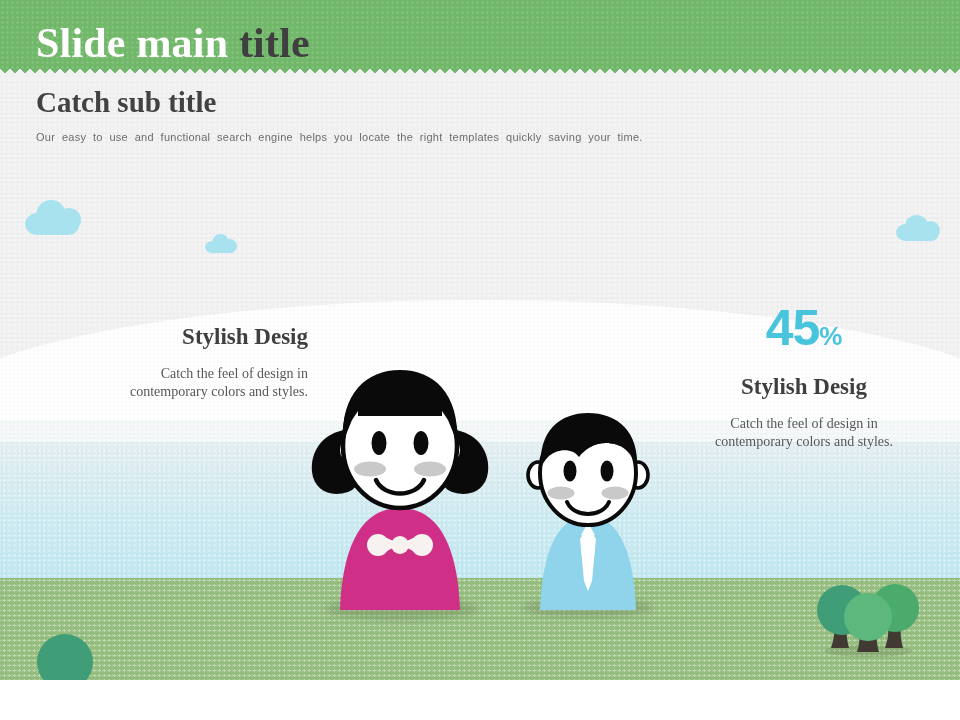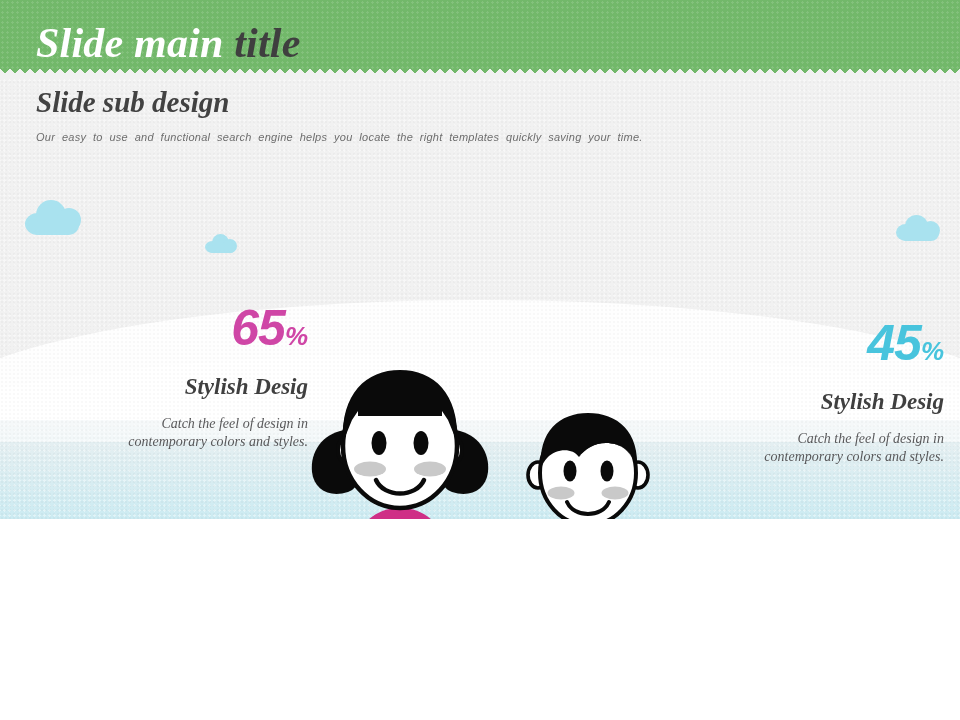--- a/index.html
+++ b/index.html
@@ -8,24 +8,23 @@
     padding: 0;
     background: #ffffff;
   }
   body {
     font-family: "Liberation Sans", sans-serif;
   }
 
   #slide {
     position: relative;
     width: 960px;
-    height: 519px;
+    height: 680px;
     overflow: hidden;
     background: #f2f2f2;
-    font-style: italic;
   }
 
   
   .bg-paper {
     position: absolute;
     left: 0; top: 0;
     width: 960px; height: 720px;
     background: #f1f1f1;
   }
   
@@ -202,21 +201,21 @@
     margin-top: 22px;
   }
   .stat .caption {
     font-family: "Liberation Serif", "DejaVu Serif", serif;
     font-size: 14px;
     color: #58585a;
     line-height: 1.28;
     margin-top: 17px;
   }
   .stat-left  { left: 40px;  top: 303px; width: 268px; text-align: right; }
-  .stat-right { left: 664px; top: 303px; width: 280px; text-align: right; margin-top: 15px;  }
+  .stat-right { left: 664px; top: 303px; width: 280px; text-align: center;  }
 
   
   .figure { position: absolute; }
   .shadow-ellipse {
     position: absolute;
     background: rgba(90,110,70,.26);
     border-radius: 50%;
     filter: blur(3px);
   }
 
@@ -261,27 +260,24 @@
 
   <div class="header-band"></div>
   <div class="header-band-noise"></div>
   <div class="header-zigzag"></div>
 
   <div class="main-title">
     <span class="t-light">Slide main</span>
     <span class="t-dark">title</span>
   </div>
 
-  <div class="sub-title">Slide sub design</div>
+  <div class="sub-title">Catch sub title</div>
   <div class="sub-desc">Our easy to use and functional search engine helps you locate the right templates quickly  saving your time.</div>
 
   <div class="stat stat-left">
-    <div class="pct" style="color: rgb(207, 70, 166);">
-      <span>65</span><span class="sym">%</span>
-    </div>
     <div class="headline">Stylish Desig</div>
     <div class="caption">
       <div>Catch the feel of design in</div>
       <div>contemporary colors and styles.</div>
     </div>
   </div>
 
   <div class="stat stat-right">
     <div class="pct" style="color: rgb(72, 196, 221);">
       <span>45</span><span class="sym">%</span>

